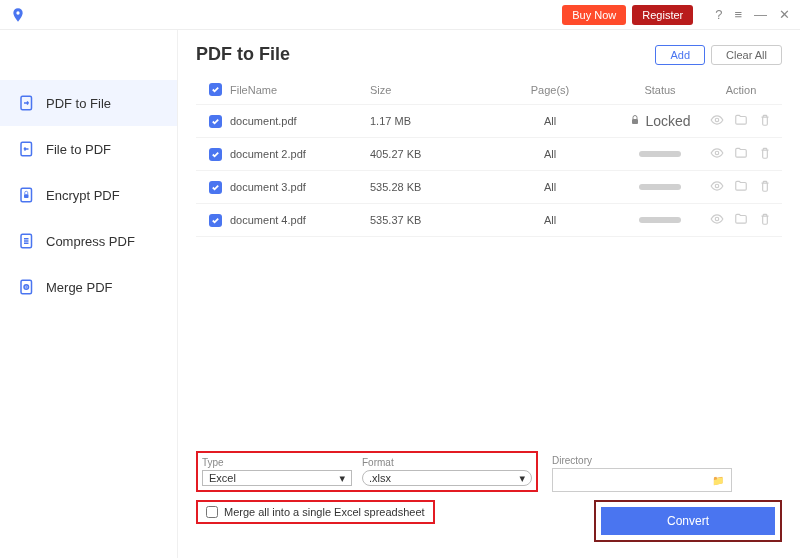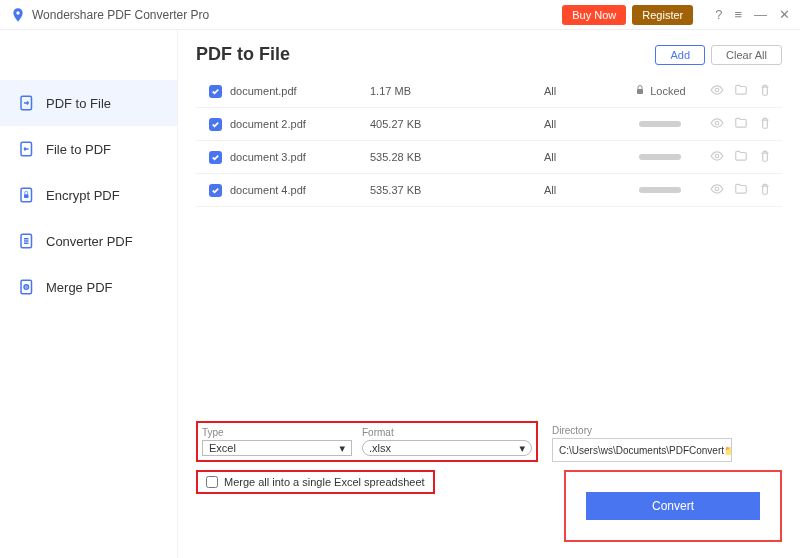--- a/index.html
+++ b/index.html
@@ -3,21 +3,21 @@
 <meta charset="utf-8">
 <style>
 * { box-sizing: border-box; margin: 0; padding: 0; font-family: "Segoe UI", Arial, sans-serif; }
 body { width: 800px; height: 558px; background: #fff; overflow: hidden; font-size: 12px; color: #333; }
 .titlebar { height: 30px; display: flex; align-items: center; padding: 0 10px; border-bottom: 1px solid #eee; }
 .logo { width: 16px; height: 16px; margin-right: 6px; display: flex; align-items: center; }
 .logo svg { width: 16px; height: 16px; }
 .app-title { font-size: 12px; color: #555; flex: 0 0 auto; }
 .titlebar-spacer { flex: 1; }
 .btn-buy { background: #ff4b2b; color: #fff; padding: 4px 10px; border-radius: 3px; font-size: 11px; cursor: pointer; margin-right: 6px; }
-.btn-register { background: #a16207; color: #fff; padding: 4px 10px; border-radius: 3px; font-size: 11px; cursor: pointer; margin-right: 10px; }
+.btn-register { background: #b91c1c; color: #fff; padding: 4px 10px; border-radius: 3px; font-size: 11px; cursor: pointer; margin-right: 10px; }
 .win-ctrl { color: #888; margin-left: 12px; cursor: pointer; font-size: 13px; }
 .main { display: flex; height: 528px; }
 .sidebar { width: 190px; background: #fff; border-right: 1px solid #f0f0f0; padding-top: 50px; }
 .side-item { display: flex; align-items: center; padding: 14px 18px; cursor: pointer; color: #333; font-size: 13px; }
 .side-item.active { background: #f1f5ff; }
 .side-icon { width: 18px; height: 18px; margin-right: 10px; display: flex; align-items: center; justify-content: center; }
 .content { flex: 1; display: flex; flex-direction: column; padding: 14px 18px 16px 18px; background: #fff; }
 .content-header { display: flex; align-items: center; margin-bottom: 10px; }
 .page-title { font-size: 18px; font-weight: 600; flex: 1; }
 .btn-outline { border: 1px solid #4a75f0; color: #4a75f0; background: #fff; padding: 3px 14px; border-radius: 3px; font-size: 11px; cursor: pointer; margin-left: 6px; }
@@ -27,53 +27,52 @@
 .thead { color: #888; font-size: 11px; }
 .col-check { width: 30px; display: flex; justify-content: center; }
 .col-name { width: 140px; }
 .col-size { width: 120px; }
 .col-pages { width: 120px; text-align: center; }
 .col-status { width: 100px; text-align: center; display: flex; justify-content: center; align-items: center; }
 .col-action { flex: 1; text-align: right; display: flex; justify-content: flex-end; gap: 10px; padding-right: 6px; }
 .chk { width: 13px; height: 13px; border-radius: 3px; background: #4a75f0; display: inline-flex; align-items: center; justify-content: center; }
 .chk svg { width: 9px; height: 9px; }
 .progress-bar { width: 42px; height: 6px; border-radius: 3px; background: #d0d0d0; }
-.lock-status { display: flex; align-items: center; gap: 4px; color: #666; font-size: 11px; }
+.lock-status { display: flex; align-items: center; gap: 4px; color: #666; font-size: 14px; }
 .action-ico { color: #ccc; cursor: pointer; }
 .spacer { flex: 1; }
 .presets-label { font-size: 11px; font-weight: 600; margin-bottom: 6px; }
 .presets-row { display: flex; gap: 14px; align-items: flex-end; }
 .preset-group { display: flex; flex-direction: column; }
 .preset-label { font-size: 10px; color: #888; margin-bottom: 2px; }
 .select { border: 1px solid #bbb; height: 16px; display: flex; align-items: center; justify-content: space-between; padding: 0 6px; font-size: 11px; cursor: pointer; background: #fff; }
 .hl-red { border: 2px solid #e31b23; padding: 4px; margin-top: 16px; }
 .type-format-box { display: flex; gap: 10px; }
 .type-sel { width: 150px; }
 .format-sel { width: 170px; border-radius: 10px; }
 .dir-box { display: flex; flex-direction: column; }
 .dir-input { border: 1px solid #ccc; height: 24px; width: 180px; display: flex; align-items: center; padding: 0 6px; font-size: 10px; overflow: hidden; white-space: nowrap; cursor: pointer; }
 .dir-input .browse { margin-left: auto; color: #888; }
 .merge-row { margin-top: 8px; display: flex; gap: 14px; align-items: flex-start; }
 .merge-chk { border: 2px solid #e31b23; padding: 4px 8px; display: flex; align-items: center; gap: 6px; font-size: 11px; }
 .merge-chk input { width: 12px; height: 12px; }
-.convert-btn-wrap { border: 2px solid #ef4444; padding: 20px; margin-left: auto; }
+.convert-btn-wrap { border: 2px solid #7f1d1d; padding: 5px; margin-left: auto; }
 .convert-btn { background: #4a75f0; color: #fff; width: 174px; height: 28px; display: flex; align-items: center; justify-content: center; font-size: 12px; cursor: pointer; }
 .trow { font-size: 11px; color: #555; }
 </style>
 </head>
 <body>
 
 <div class="titlebar">
   <span class="logo">
     <svg viewBox="0 0 24 24">
         <path fill="#4a75f0" d="M12 2C8 2 5 5 5 9c0 5 7 13 7 13s7-8 7-13c0-4-3-7-7-7z"></path>
         <circle cx="12" cy="9" r="2.5" fill="#fff"></circle>
       </svg>
   </span>
-  <span class="app-title">Wondershare PDF Converter Pro</span>
   <span class="titlebar-spacer"></span>
   <span class="btn-buy">Buy Now</span>
   <span class="btn-register">Register</span>
   <span class="win-ctrl">?</span>
   <span class="win-ctrl">≡</span>
   <span class="win-ctrl">—</span>
   <span class="win-ctrl">✕</span>
 </div>
 
 <div class="main">
@@ -107,21 +106,21 @@
         </span>
       <span>Encrypt PDF</span>
     </div>
     <div class="side-item">
       <span class="side-icon">
           <svg width="18" height="18" viewBox="0 0 24 24">
             <rect x="4" y="3" width="14" height="18" rx="2" fill="none" stroke="#4a75f0" stroke-width="2"></rect>
             <path d="M8 9h6M8 12h6M8 15h6" stroke="#4a75f0" stroke-width="2"></path>
           </svg>
         </span>
-      <span>Converter PDF</span>
+      <span>Compress PDF</span>
     </div>
     <div class="side-item">
       <span class="side-icon">
           <svg width="18" height="18" viewBox="0 0 24 24">
             <rect x="4" y="3" width="14" height="18" rx="2" fill="none" stroke="#4a75f0" stroke-width="2"></rect>
             <circle cx="11" cy="12" r="3" fill="none" stroke="#4a75f0" stroke-width="2"></circle>
             <path d="M11 10v4M9 12h4" stroke="#4a75f0"></path>
           </svg>
         </span>
       <span>Merge PDF</span>
@@ -129,20 +128,34 @@
   </div>
 
   <div class="content">
     <div class="content-header">
       <div class="page-title">PDF to File</div>
       <div class="btn-outline">Add</div>
       <div class="btn-outline gray">Clear All</div>
     </div>
 
     <div class="table">
+      <div class="thead">
+        <div class="col-check">
+            <span class="chk">
+              <svg viewBox="0 0 10 10">
+                <path d="M2 5l2 2 4-4" stroke="#fff" stroke-width="2" fill="none"></path>
+              </svg>
+            </span>
+          </div>
+        <div class="col-name">FileName</div>
+        <div class="col-size">Size</div>
+        <div class="col-pages">Page(s)</div>
+        <div class="col-status">Status</div>
+        <div class="col-action" style="justify-content:center">Action</div>
+      </div>
       <div id="tbody">
           <div class="trow">
             <div class="col-check">
               <span class="chk">
                 <svg viewBox="0 0 10 10">
                   <path d="M2 5l2 2 4-4" stroke="#fff" stroke-width="2" fill="none"></path>
                 </svg>
               </span>
             </div>
             <div class="col-name">document.pdf</div>
@@ -271,21 +284,20 @@
             <div class="select format-sel">
               <span>.xlsx</span>
               <span>▾</span>
             </div>
           </div>
         </div>
       </div>
       <div class="dir-box">
         <div class="preset-label">Directory</div>
         <div class="dir-input">
-          <span>C:\Users\ws\Documents\PDFConvert</span>
           <span class="browse">📁</span>
         </div>
       </div>
     </div>
 
     <div class="merge-row">
       <label class="merge-chk">
         <input type="checkbox" style="">
         <span>Merge all into a single Excel spreadsheet</span>
       </label>

